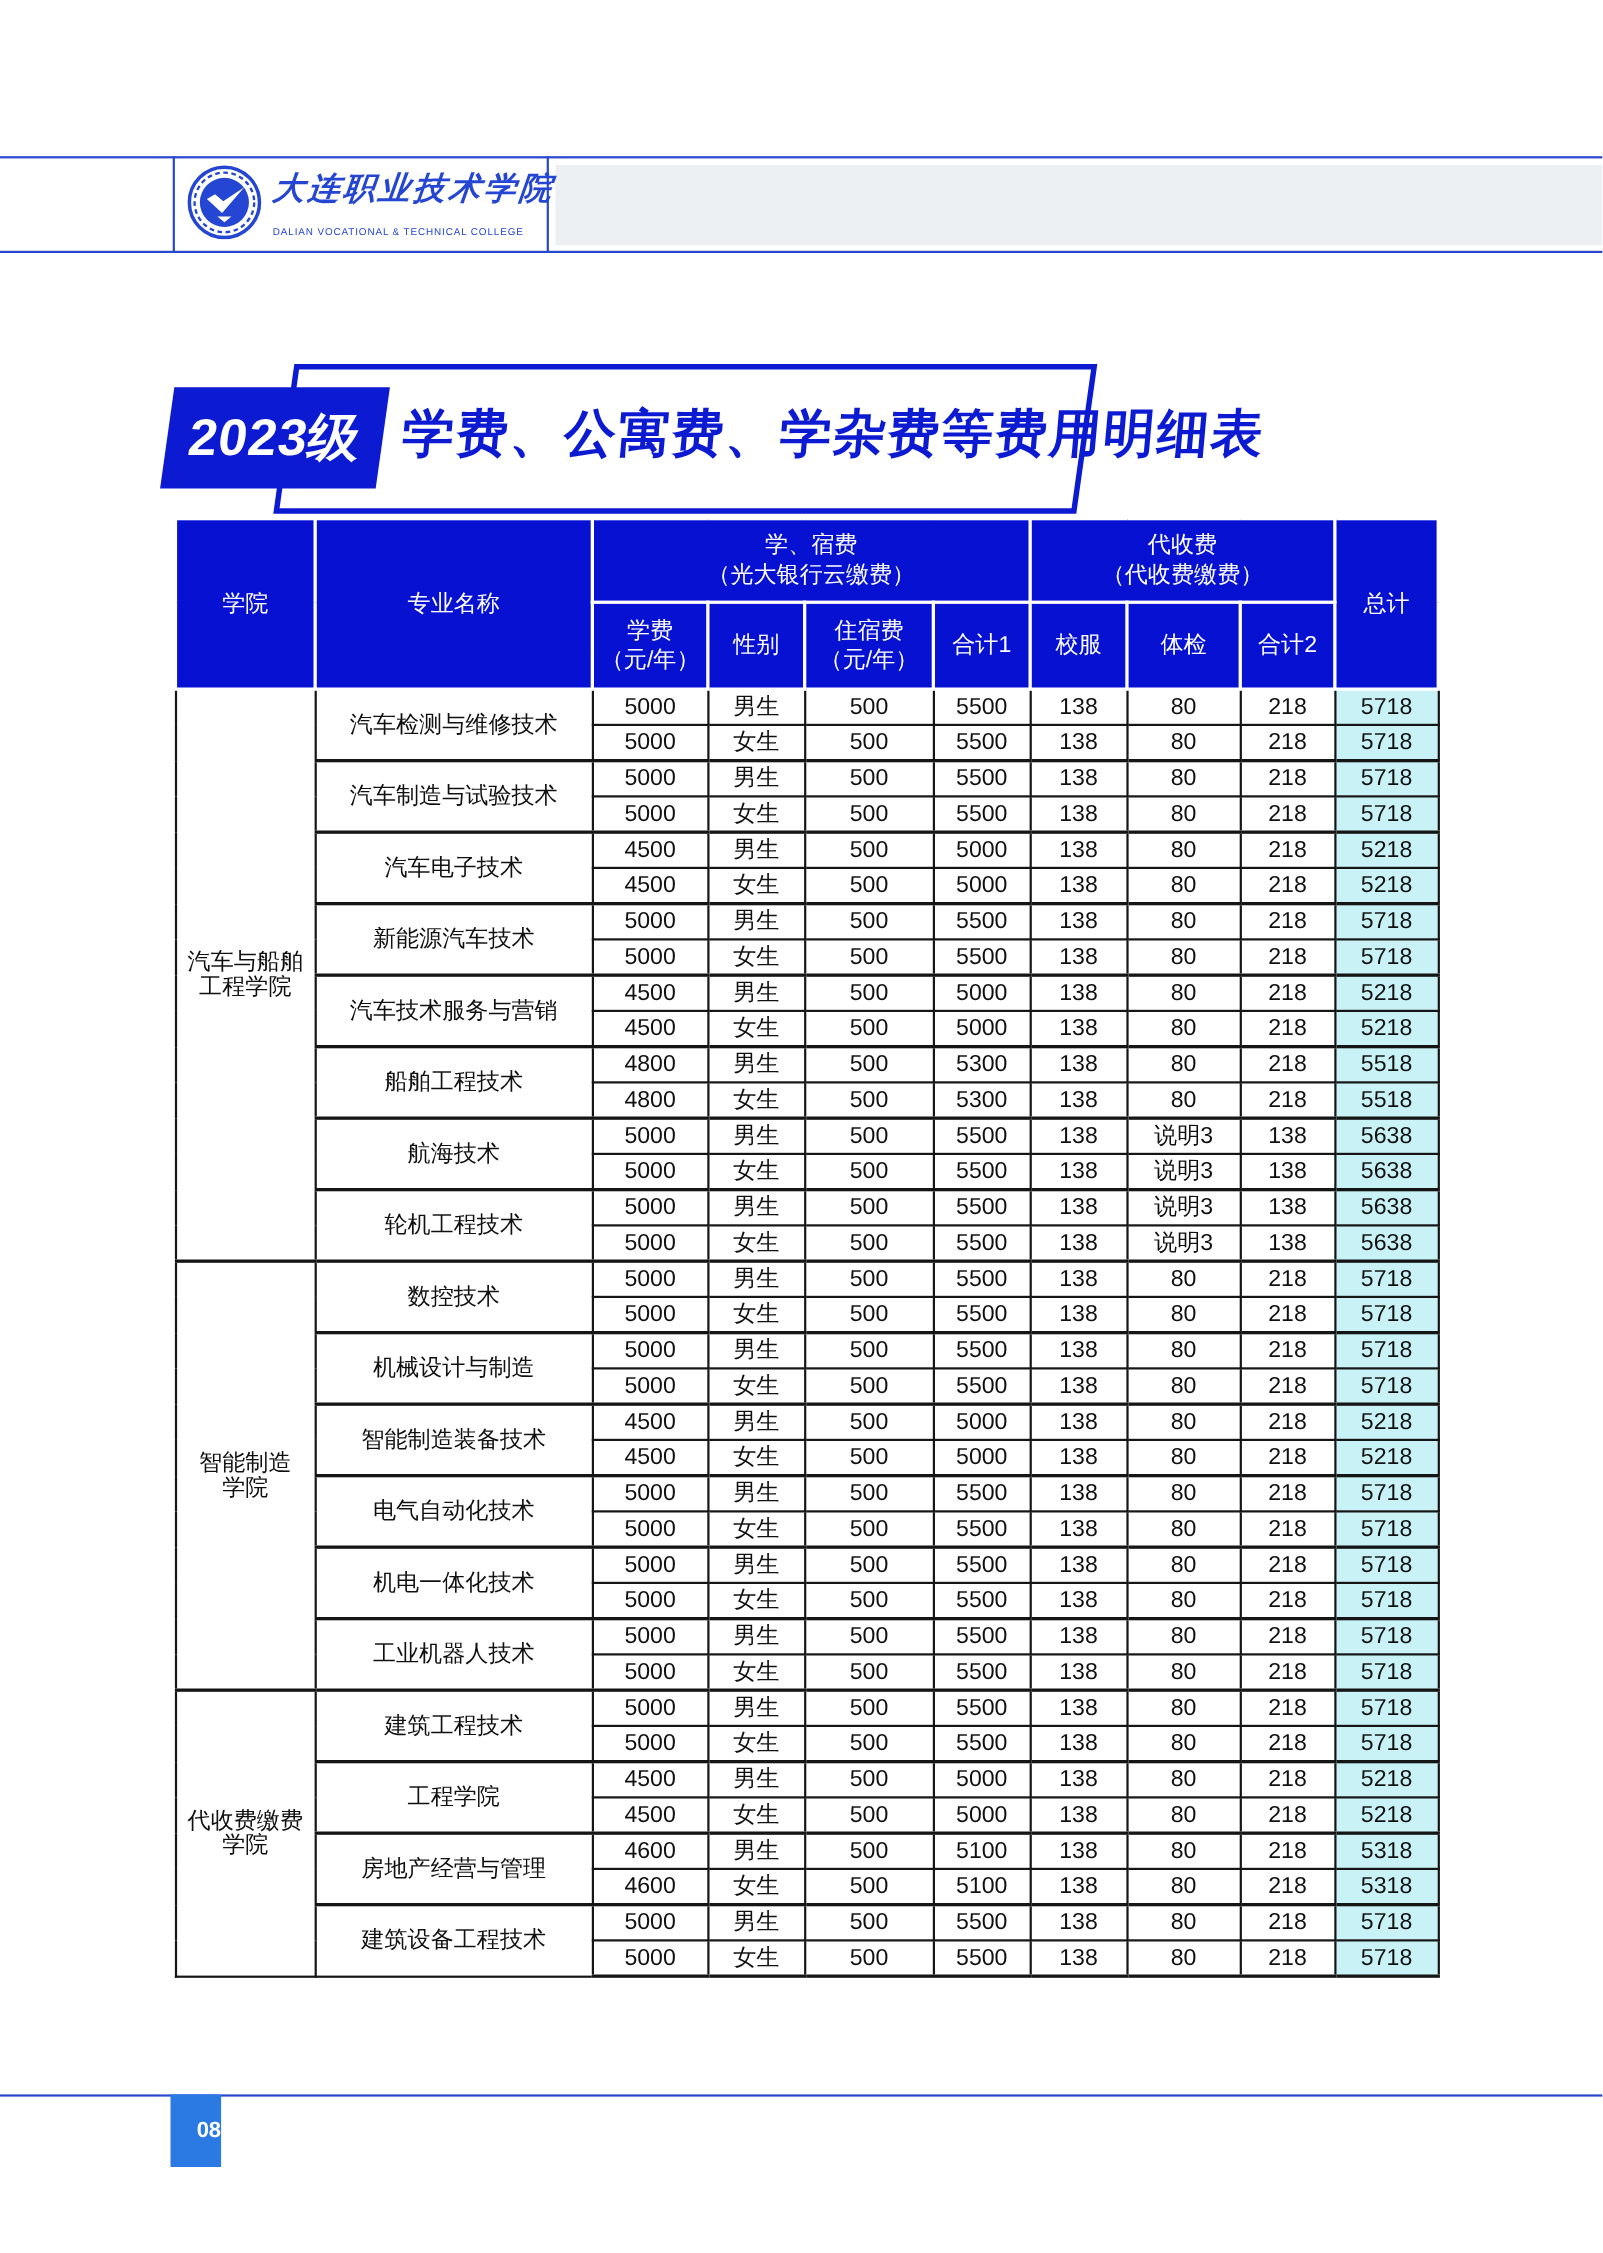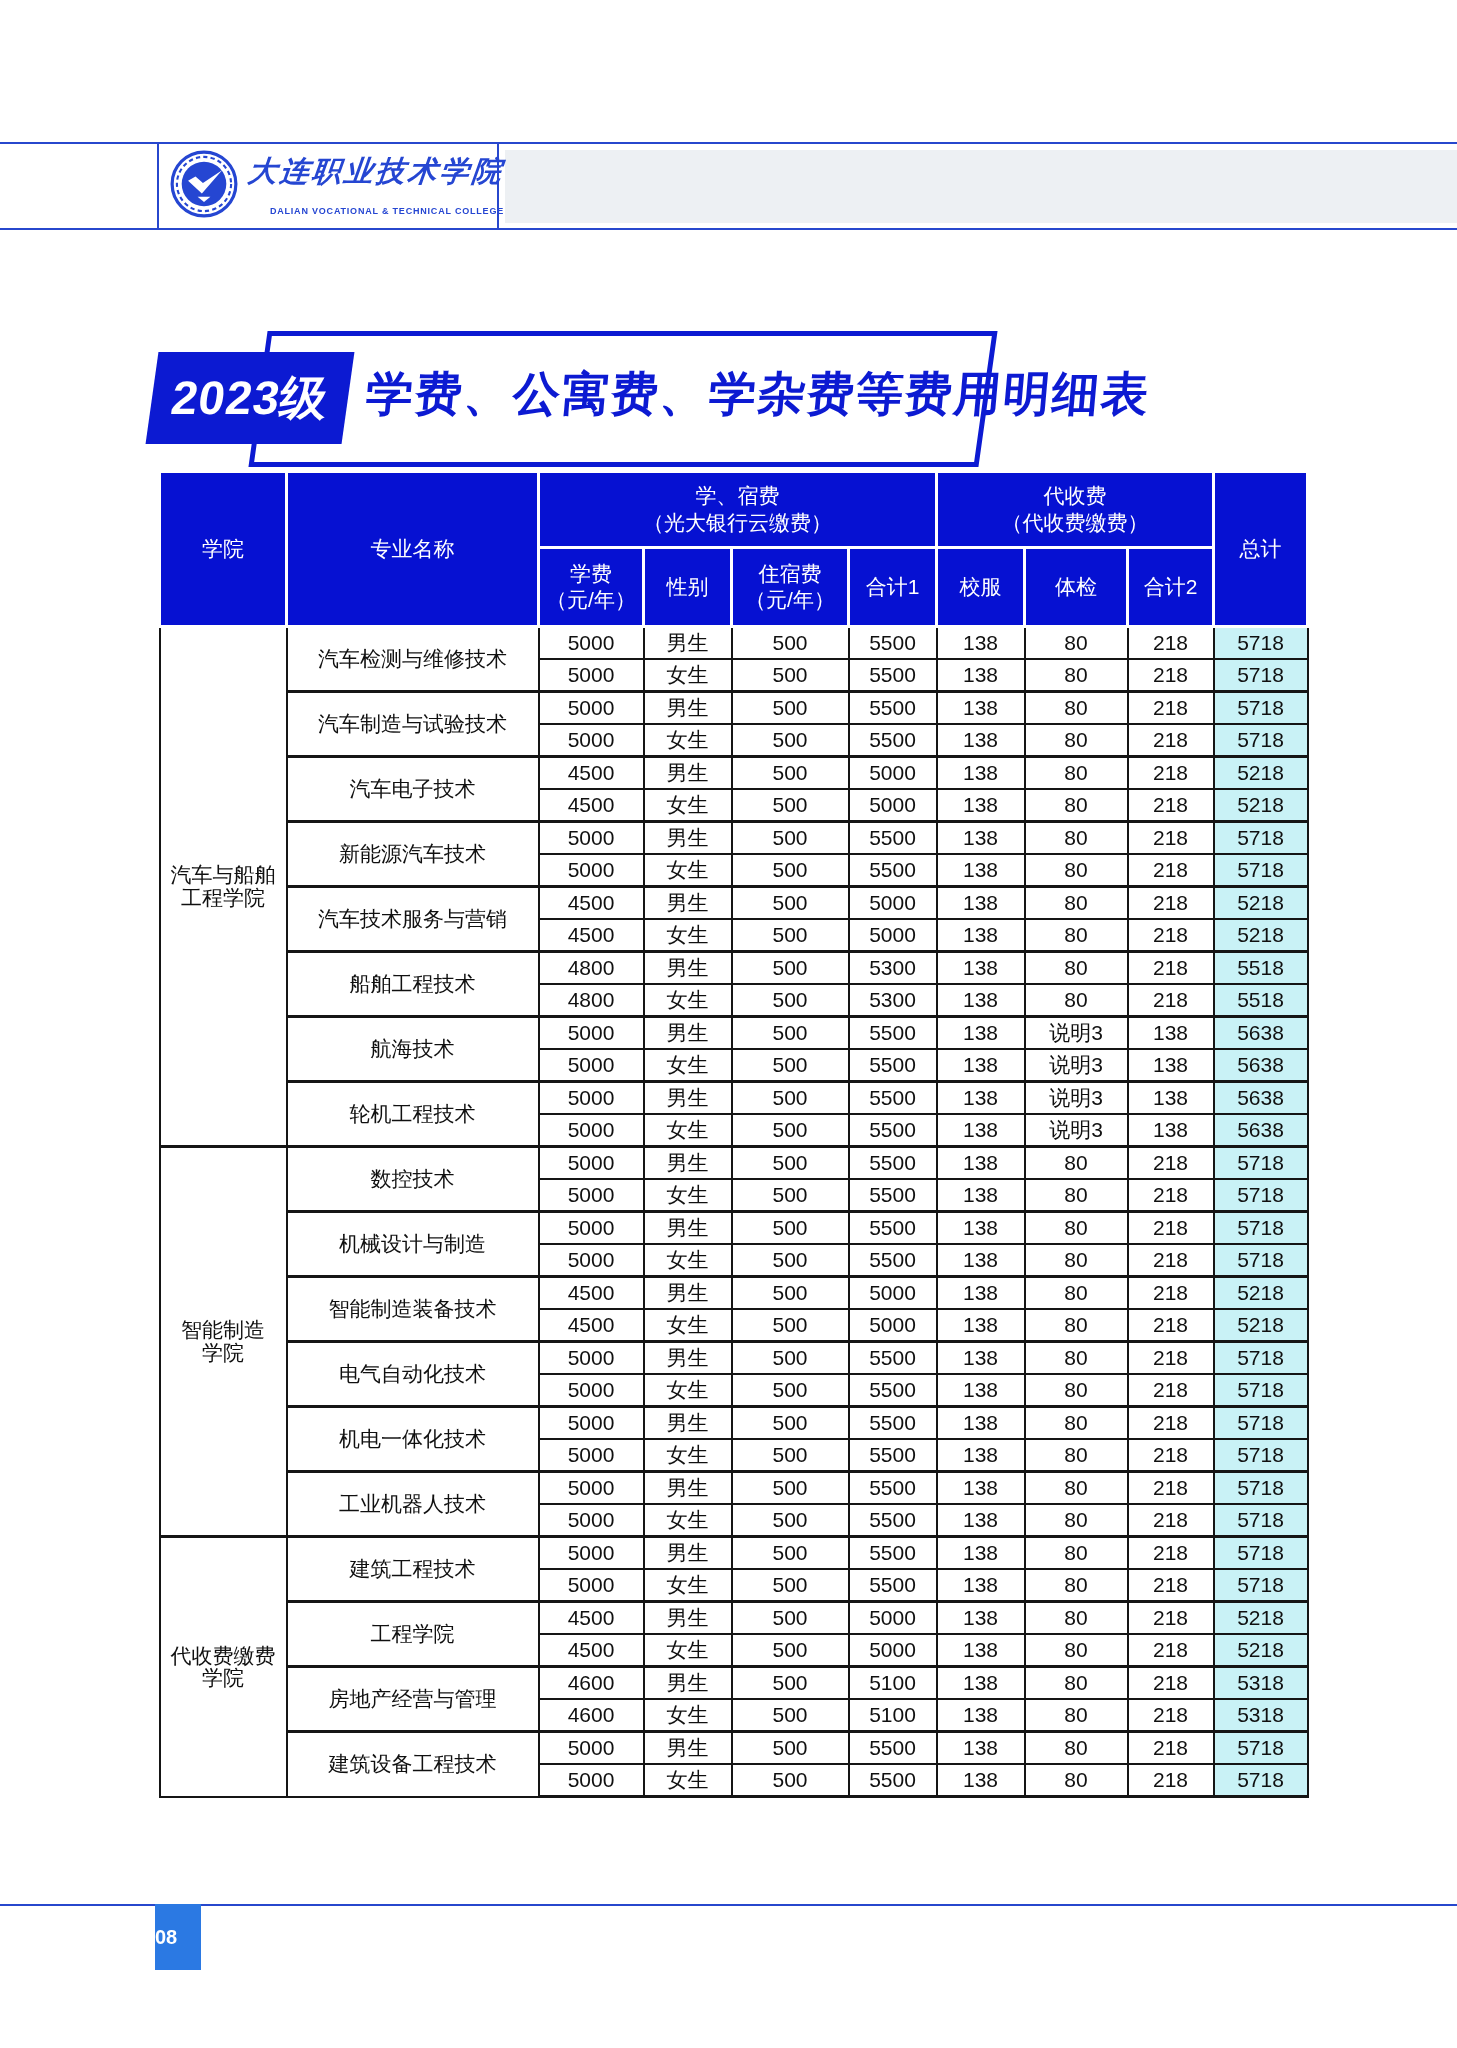--- a/index.html
+++ b/index.html
@@ -12,21 +12,21 @@
   .rule-top{left:0;top:142px;width:1457px;height:2px;}
   .rule-hdr-bottom{left:0;top:228px;width:1457px;height:2px;}
   .vline{position:absolute;width:2px;background:#2747cd;}
   .v1{left:157px;top:142px;height:88px;}
   .v2{left:497px;top:142px;height:88px;}
   .banner-gray{position:absolute;left:505px;top:150px;width:952px;height:73px;background:#edf0f3;}
   .logo{position:absolute;left:170px;top:150px;display:flex;align-items:center;}
   .emblem{width:68px;height:68px;}
   .logo-text{margin-left:10px;color:#2546d2;}
   .logo-cn{font-size:29px;font-weight:bold;font-style:italic;letter-spacing:3px;transform:skewX(-6deg);}
-  .logo-en{font-size:9px;font-weight:bold;letter-spacing:0.8px;margin-top:14px;text-align:right;}
+  .logo-en{font-size:9px;font-weight:normal;letter-spacing:0.8px;margin-top:14px;}
   
   .title-outline{
     position:absolute;left:258px;top:331px;width:720px;height:126px;
     border:5px solid #0c1ad2;transform:skewX(-8deg);z-index:1;background:transparent;
   }
   .title-badge{
     position:absolute;left:152px;top:352px;width:196px;height:92px;background:#0c1ad2;
     transform:skewX(-8deg);z-index:2;display:flex;align-items:center;justify-content:center;
   }
   .title-badge span{color:#ffffff;font-size:47px;font-weight:900;letter-spacing:1px;}
@@ -53,21 +53,21 @@
   }
   tr.gender2 td{border-top-width:1px;}
   tr.major-start td{border-top-width:3px;}
   td.college-cell{border-left-width:3px;font-size:21px;}
   td.total-cell{background:#c9f2f6;border-right-width:3px;margin-top:25px;}
   tbody tr:last-child td{border-bottom-width:3px;}
   
   .rule-footer{left:0;top:1904px;width:1457px;height:2px;}
   .page-badge{
     position:absolute;left:155px;top:1904px;width:46px;height:66px;background:#2b79e3;
-    display:flex;align-items:center;justify-content:flex-start;
+    display:flex;align-items:center;justify-content:flex-end;
   }
   .page-badge span{color:#ffffff;font-size:20px;font-weight:bold;}
 </style>
 </head>
 <body>
 
 <div class="page">
 
   <div class="rule rule-top"></div>
   <div class="vline v1"></div>

